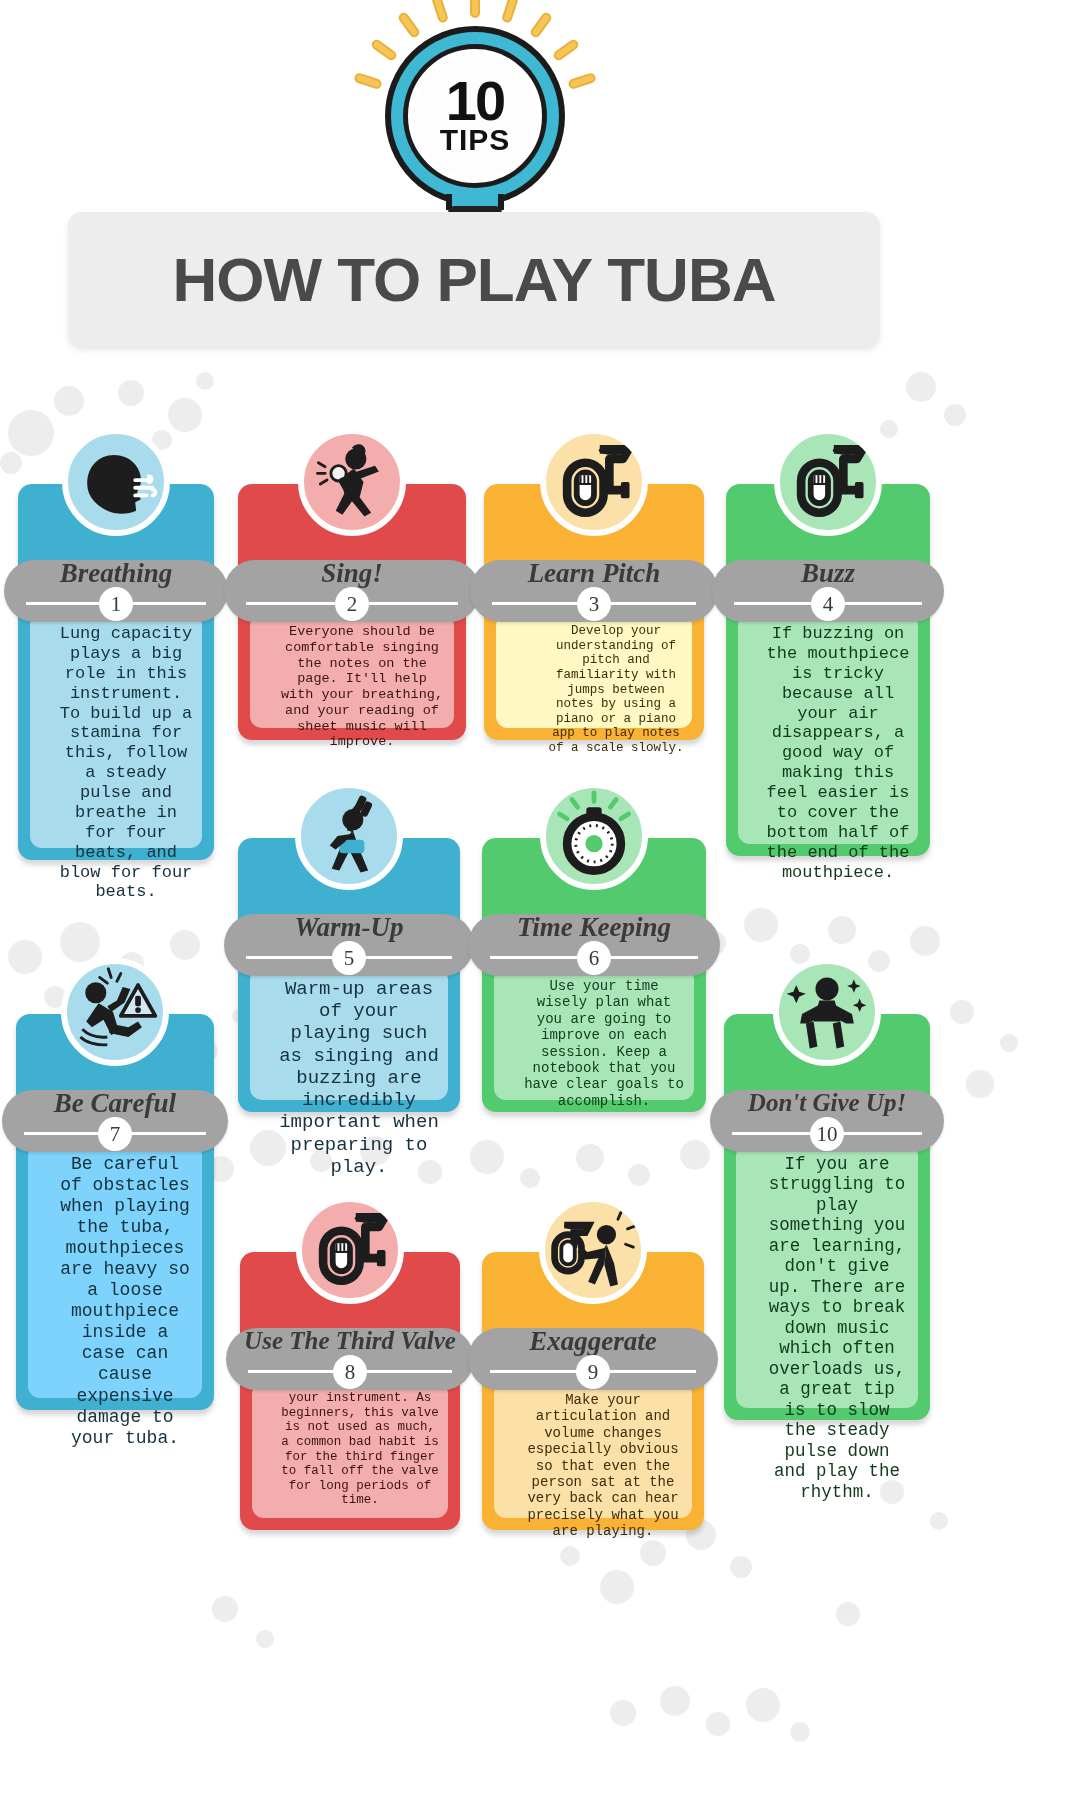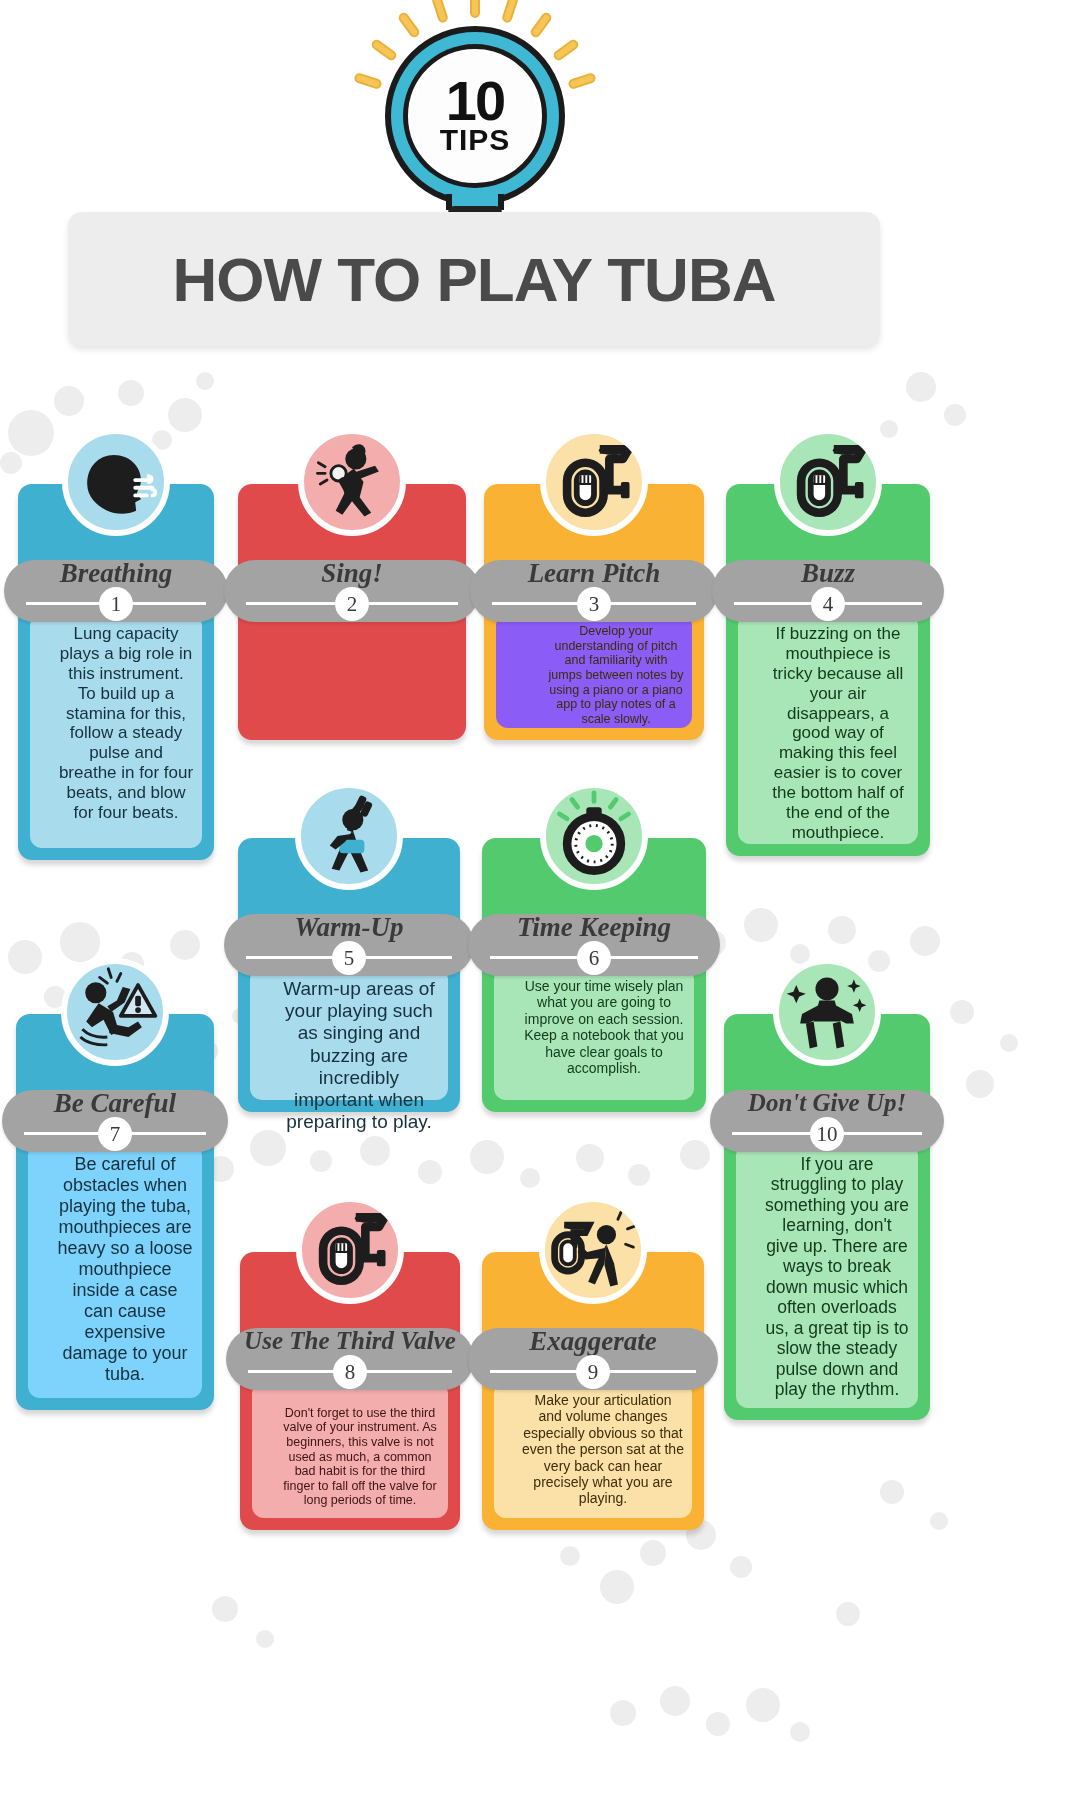--- a/index.html
+++ b/index.html
@@ -85,21 +85,21 @@
     width: 34px; height: 34px; border-radius: 50%; background: #fff;
     display: flex; align-items: center; justify-content: center; z-index: 6;
     font-family: "Liberation Serif", serif; font-size: 21px; color: #3a3a3a;
   }
   .text-box {
     position: absolute; left: 12px; right: 12px; top: 186px; bottom: 12px;
     border-radius: 12px; padding: 10px 8px;
     display: flex; align-items: flex-start; justify-content: center;
   }
   .text-box p {
-    font-family: Liberation Sans, sans-serif;
+    font-family: Liberation Mono, monospace;
     font-size: 19px; line-height: 1.17; text-align: center; color: #24341f; margin-left: 20px;
   }
 
   
   .footer { position: absolute; left: 762px; top: 1648px; width: 268px; }
   .footer-url {
     font-family: "Liberation Sans", sans-serif; font-weight: 700;
     font-size: 27px; color: #1b1b1b; letter-spacing: -.5px; text-align: center;
   }
   .footer-brand {
@@ -237,41 +237,44 @@
         <circle cx="36" cy="41" r="8" fill="#f2f2f2" stroke="#1d1d1d" stroke-width="3"></circle>
         <rect x="38" y="45" width="8" height="14" rx="3" fill="#1d1d1d" transform="rotate(-30 42 52)"></rect>
         <path d="M22 34l-7-4M22 41h-8M24 48l-7 4" stroke="#1d1d1d" stroke-width="3" stroke-linecap="round"></path>
       </svg>
         </div>
         <div class="ribbon">
           <span>Sing!</span>
         </div>
         <div class="numline"></div>
         <div class="numbadge">2</div>
+        <div class="text-box" style="background: rgb(244, 173, 173);">
+          <p style="color: rgb(61, 20, 20); font-size: 13.5px;">Everyone should be comfortable singing the notes on the page. It'll help with your breathing, and your reading of sheet music will improve.</p>
+        </div>
       </div>
       <div class="card" style="left: 484px; top: 428px; width: 220px; height: 312px;">
         <div class="card-body-panel" style="background: rgb(249, 178, 51);"></div>
         <div class="card-icon" style="background: rgb(251, 224, 168);">
           <svg viewBox="0 0 100 100" width="100" height="100">
         <path d="M56 16 L86 16 L80 26 L66 26 L66 56" stroke="#1d1d1d" stroke-width="9" fill="none" stroke-linejoin="round"></path>
         <ellipse cx="71" cy="17" rx="16" ry="5" fill="#1d1d1d"></ellipse>
         <rect x="22" y="30" width="38" height="52" rx="19" stroke="#1d1d1d" stroke-width="9" fill="none"></rect>
         <rect x="32" y="40" width="18" height="32" rx="9" stroke="#1d1d1d" stroke-width="6" fill="#fff"></rect>
         <rect x="34" y="42" width="14" height="10" rx="2" fill="#fff" stroke="#1d1d1d" stroke-width="2"></rect>
         <path d="M36 43v8M40 43v8M44 43v8" stroke="#1d1d1d" stroke-width="2"></path>
         <rect x="60" y="54" width="22" height="9" rx="3" fill="#1d1d1d"></rect>
         <rect x="78" y="50" width="9" height="17" rx="2" fill="#1d1d1d"></rect>
       </svg>
         </div>
         <div class="ribbon">
           <span>Learn Pitch</span>
         </div>
         <div class="numline"></div>
         <div class="numbadge">3</div>
-        <div class="text-box" style="background: #8b5cf6; padding-left: 32px;">
+        <div class="text-box" style="background: #fef9c3; padding-left: 32px;">
           <p style="color: rgb(61, 45, 9); font-size: 12.5px;">Develop your understanding of pitch and familiarity with jumps between notes by using a piano or a piano app to play notes of a scale slowly.</p>
         </div>
       </div>
       <div class="card" style="left: 726px; top: 428px; width: 204px; height: 428px;">
         <div class="card-body-panel" style="background: rgb(84, 202, 111);"></div>
         <div class="card-icon" style="background: rgb(169, 230, 183);">
           <svg viewBox="0 0 100 100" width="100" height="100">
         <path d="M56 16 L86 16 L80 26 L66 26 L66 56" stroke="#1d1d1d" stroke-width="9" fill="none" stroke-linejoin="round"></path>
         <ellipse cx="71" cy="17" rx="16" ry="5" fill="#1d1d1d"></ellipse>
         <rect x="22" y="30" width="38" height="52" rx="19" stroke="#1d1d1d" stroke-width="9" fill="none"></rect>

